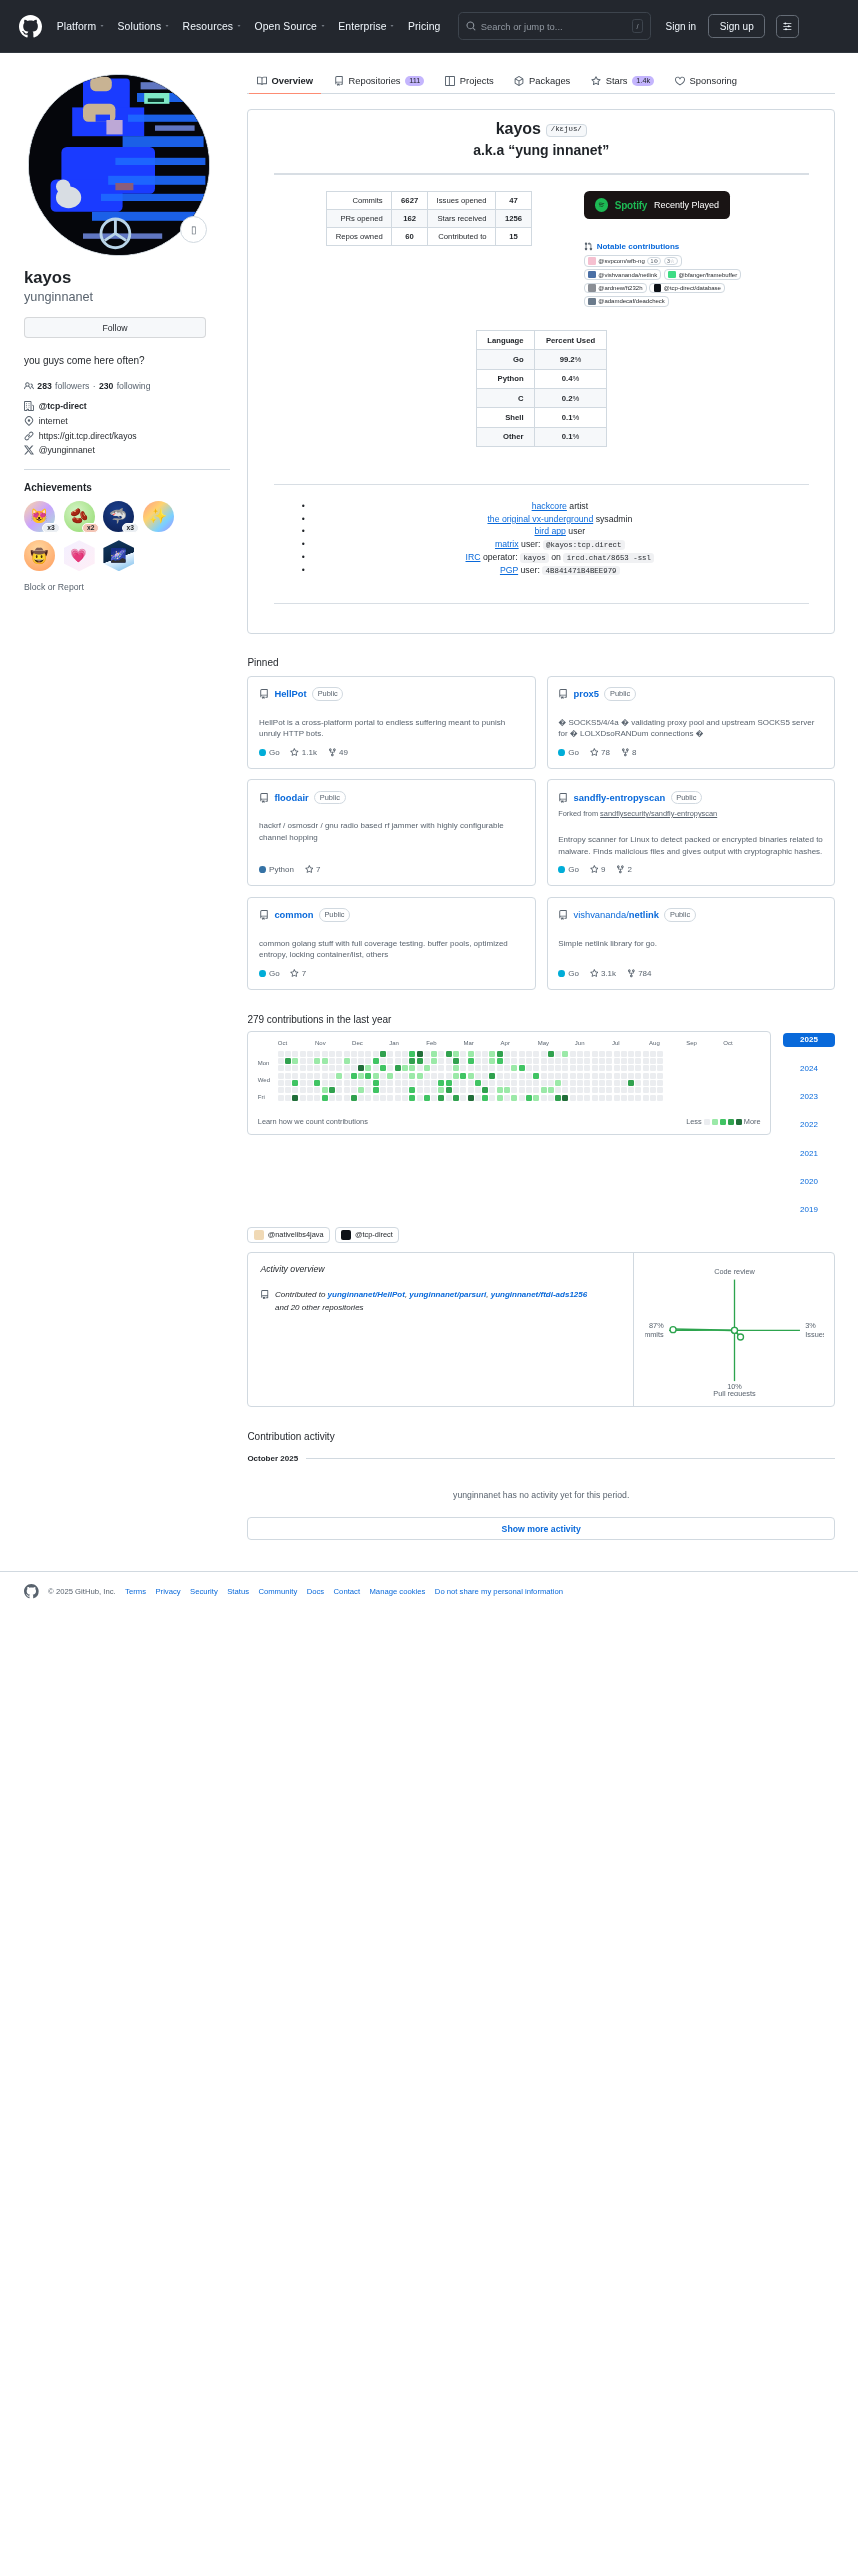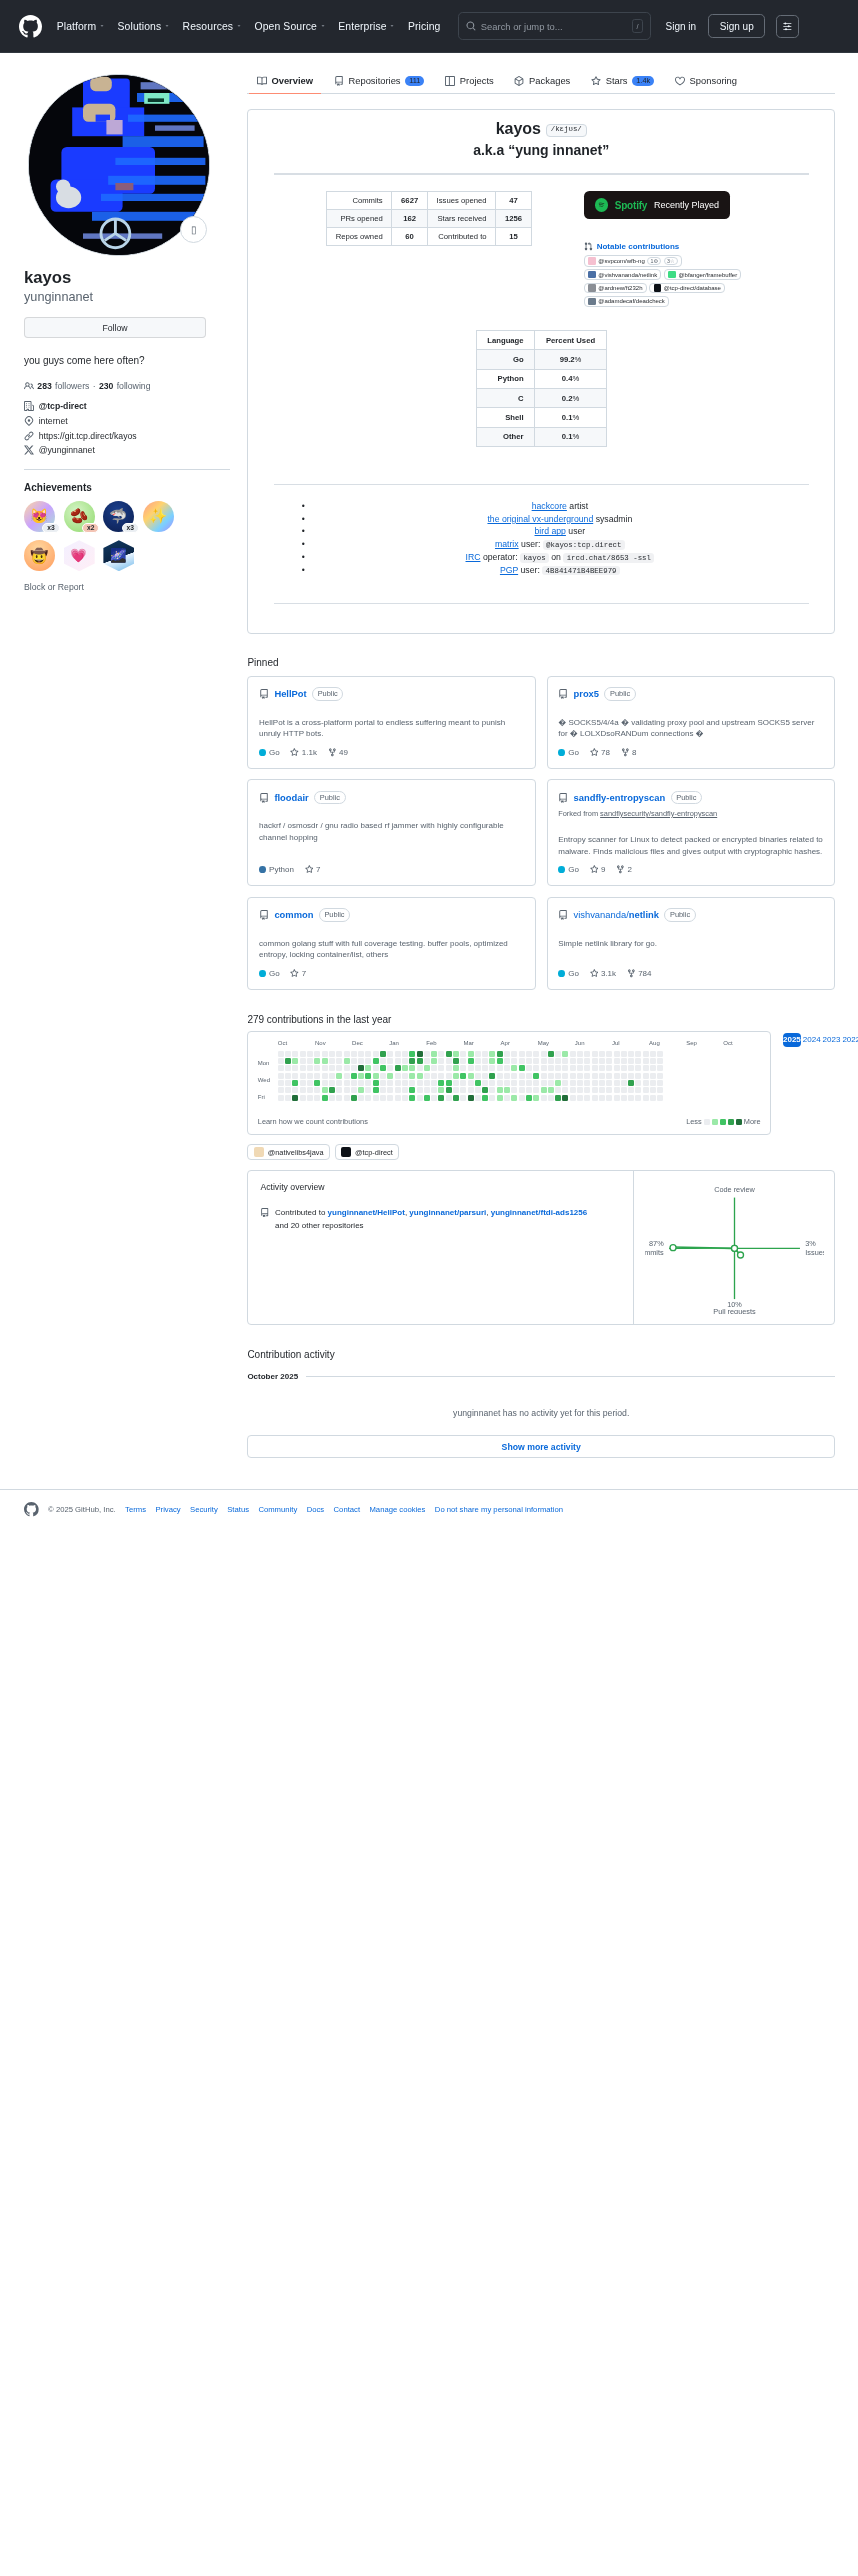--- a/index.html
+++ b/index.html
@@ -146,21 +146,21 @@
     display:flex; align-items:center; gap:4.7px;
     padding:0 8px 6.7px 8px;
     font-size:9.4px; color:#1f2328; cursor:pointer;
     border-bottom:1.3px solid transparent;
     position:relative; top:0.7px;
   }
   .tab.active { font-weight:600; border-bottom-color:#fd8c73; }
   .tab .ic { width:10px;height:10px; }
   .tab .ic svg { display:block; fill:#59636e; }
   .tab .count {
-    background:#3b82f6; border-radius:13.4px;
+    background:#c4b5fd; border-radius:13.4px;
     font-size:7.4px; font-weight:500; padding:0.7px 4px; color:#1f2328;
   }
 
   
   .readme-card {
     margin-top:14.7px;
     border:0.7px solid #d1d9e0; border-radius:4px;
     background:#fff;
   }
   .readme-head {
@@ -288,37 +288,37 @@
   .cal-months { display:flex; font-size:6px; color:#59636e; height:10.7px; }
   .cal-months span { text-align:left; }
   .cal-grid { display:flex; gap:1.3px; }
   .cal-week { display:flex; flex-direction:column; gap:1.3px; }
   .cell { width:6px; height:6px; border-radius:1.3px; background:#ebedf0; }
   .cal-foot { display:flex; justify-content:space-between; align-items:center; margin-top:6.7px; font-size:7.4px; color:#59636e; }
   .cal-foot a { color:#59636e; }
   .legend { display:flex; align-items:center; gap:2px; }
   .legend .cell { width:6px;height:6px; }
 
-  .years { display:flex; gap:2px; width:52px; padding-top:1.3px; }
+  .years { display:flex; flex-direction:column; gap:14px; width:52px; padding-top:1.3px; }
   .year-btn {
     font-size:8px; padding:2.7px 0; text-align:center;
     border-radius:4px; color:#0969da; cursor:pointer;
   }
   .year-btn.active { background:#0969da; color:#fff; font-weight:600; }
 
   .orgchips { display:flex; gap:4.7px; margin-top:9.4px; }
   .orgchip {
     display:flex; align-items:center; gap:4px;
     border:0.7px solid #d1d9e0; border-radius:4px;
     padding:2px 5.3px; font-size:7.4px; color:#1f2328; background:#fff;
   }
   .orgchip .av { width:10px;height:10px;border-radius:2px; }
 
   .overview-card { border:0.7px solid #d1d9e0; border-radius:4px; margin-top:9.4px; display:flex; }
-  .ov-left { flex:1; padding:10.7px 12px; }
+  .ov-left { flex:1; padding:10.7px 12px;font-style:italic; }
   .ov-right { flex:0 0 201px; border-left:0.7px solid #d1d9e0; padding:9.4px; display:flex; align-items:center; justify-content:center;}
   .ov-title { font-size:8.7px; color:#1f2328; }
   .ov-item { display:flex; gap:5.3px; margin-top:14px; font-size:8px; color:#1f2328; line-height:1.7; }
   .ov-item .ic { width:9.4px;height:9.4px;flex:0 0 auto; margin-top:2px;}
   .ov-item .ic svg { display:block; fill:#59636e; }
   .ov-item a { font-weight:600; }
 
   
   .ca-title { font-size:10px; margin:24px 0 0 0; }
   .ca-monthrow { display:flex; align-items:center; gap:8px; margin-top:12px; }

